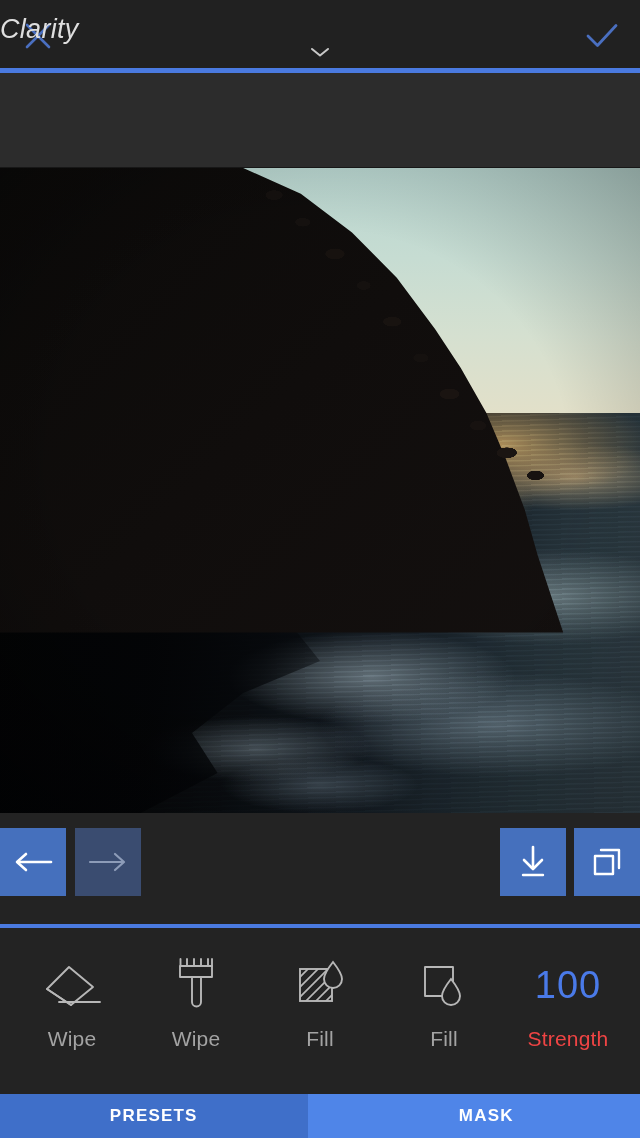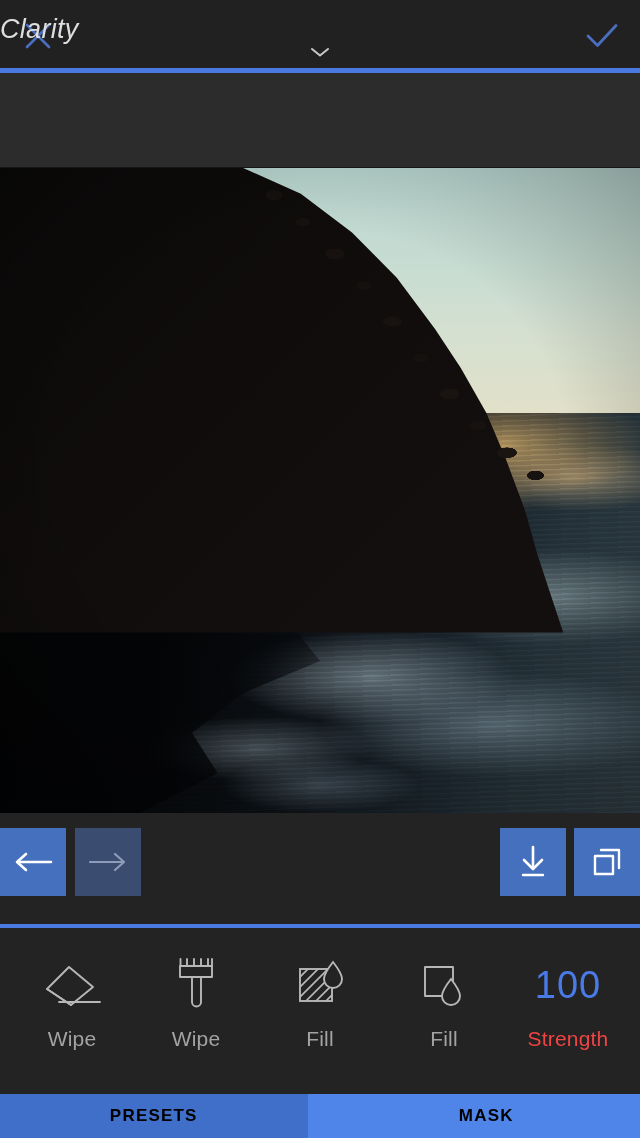--- a/index.html
+++ b/index.html
@@ -292,21 +292,21 @@
     display: flex;
   }
   .tab {
     flex: 1 1 0;
     display: flex;
     align-items: center;
     justify-content: center;
     font-size: 17px;
     font-weight: bold;
     letter-spacing: 1.2px;
-    color: #000000;
+    color: #ffffff;
     background: #3f6fc9;
     cursor: pointer;
   }
   .tab.active { background: #4f85e8; padding-left: 25px; }
 </style>
 </head>
 <body>
 
 <div class="app">
 

